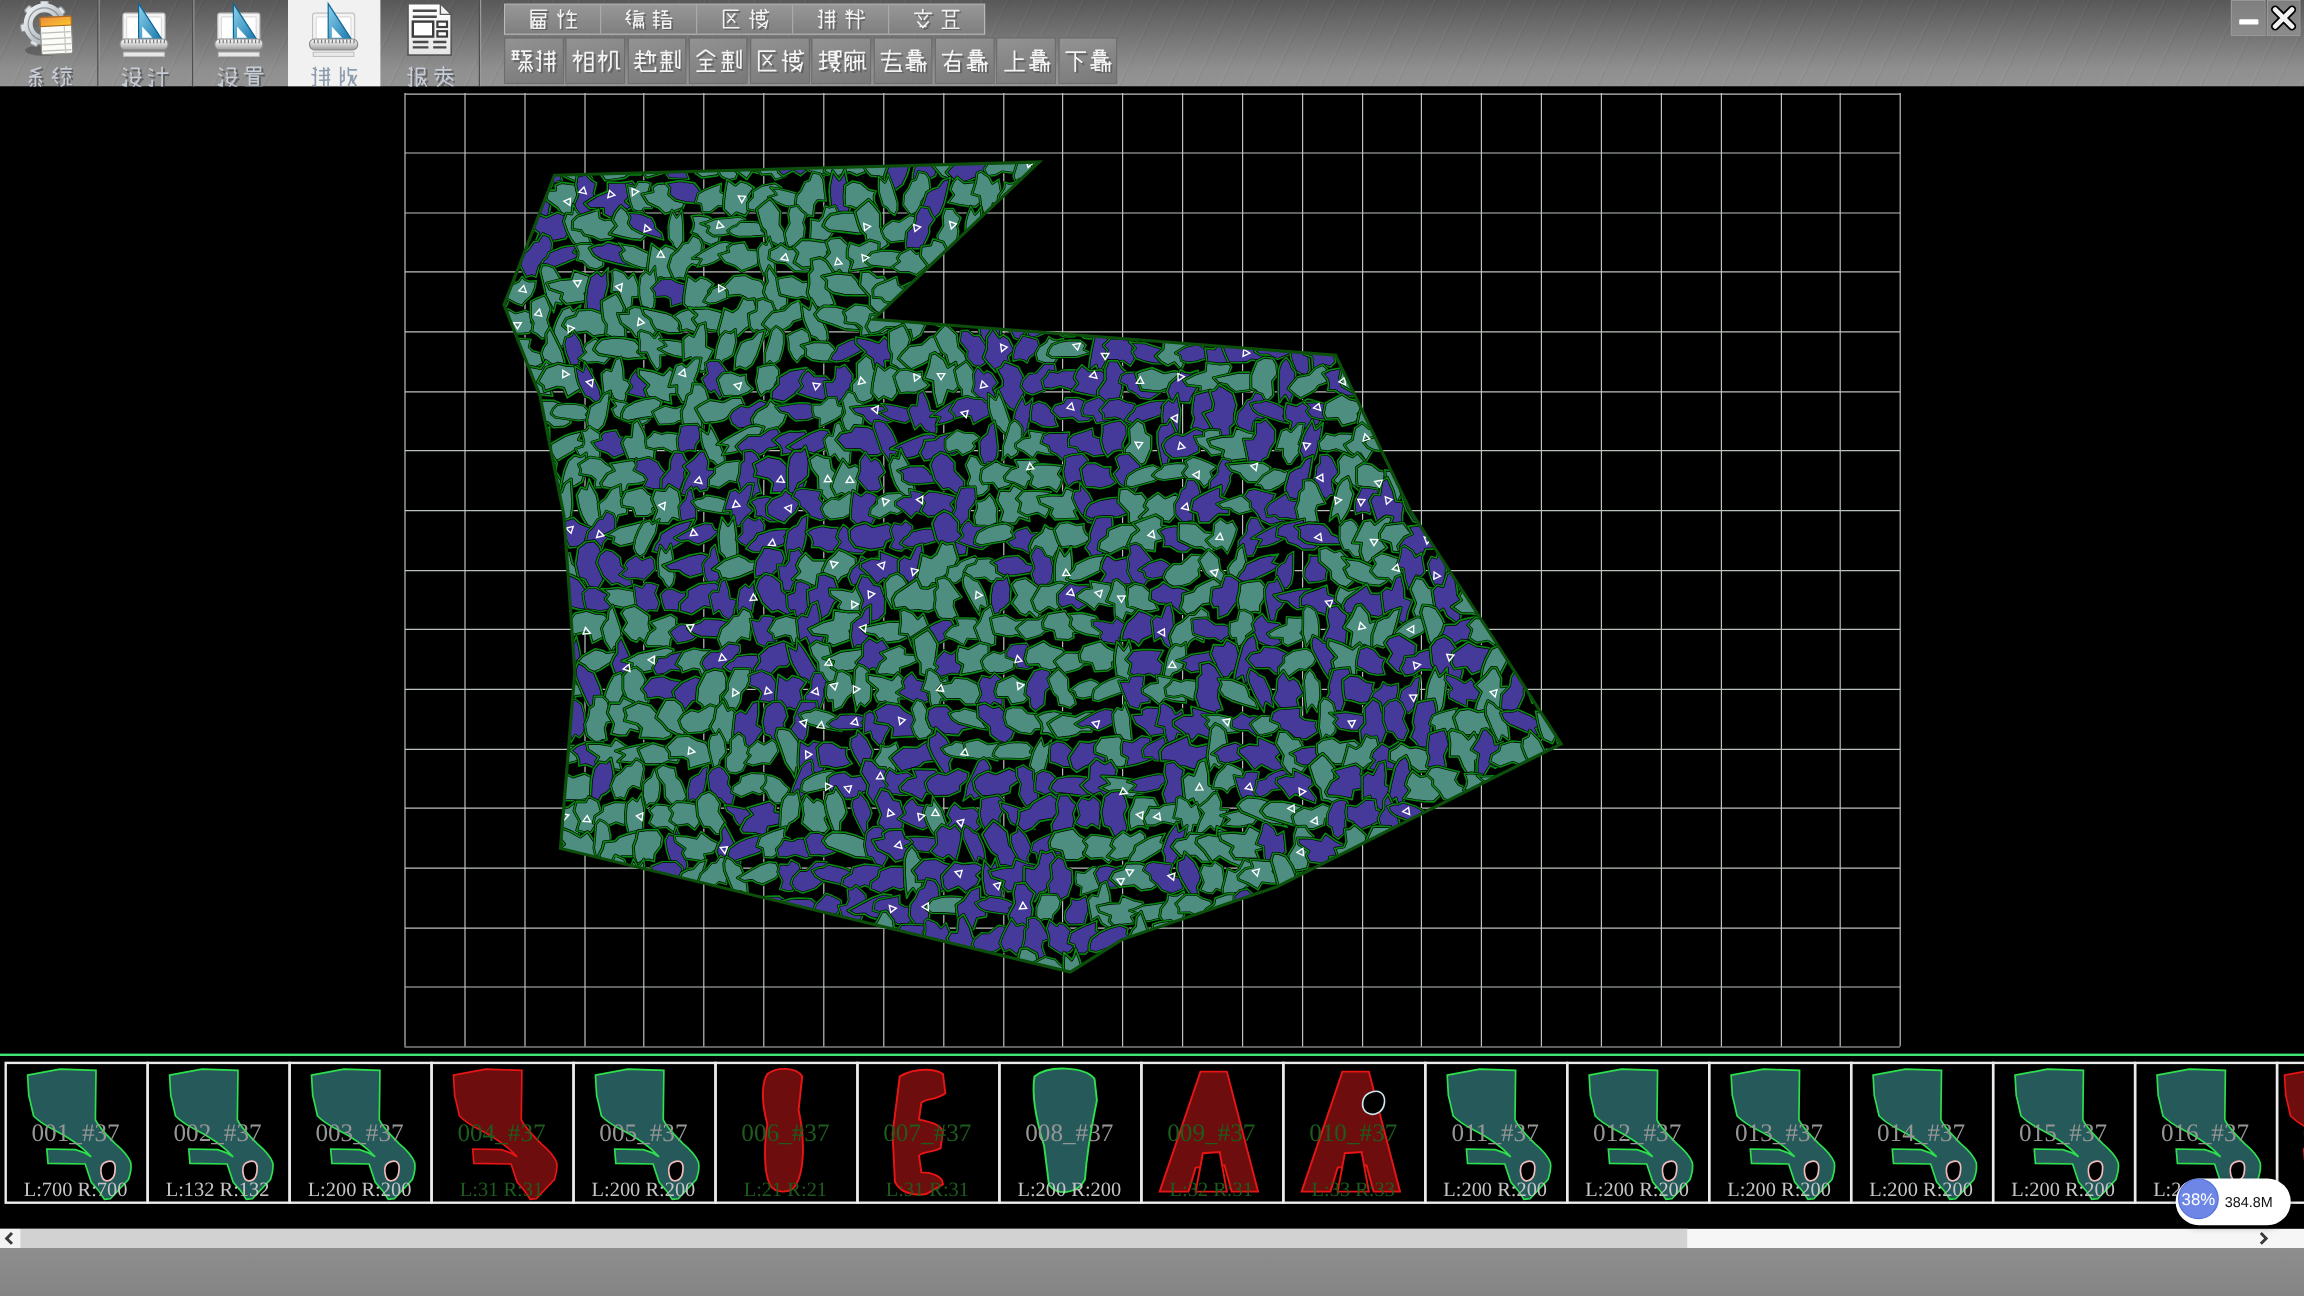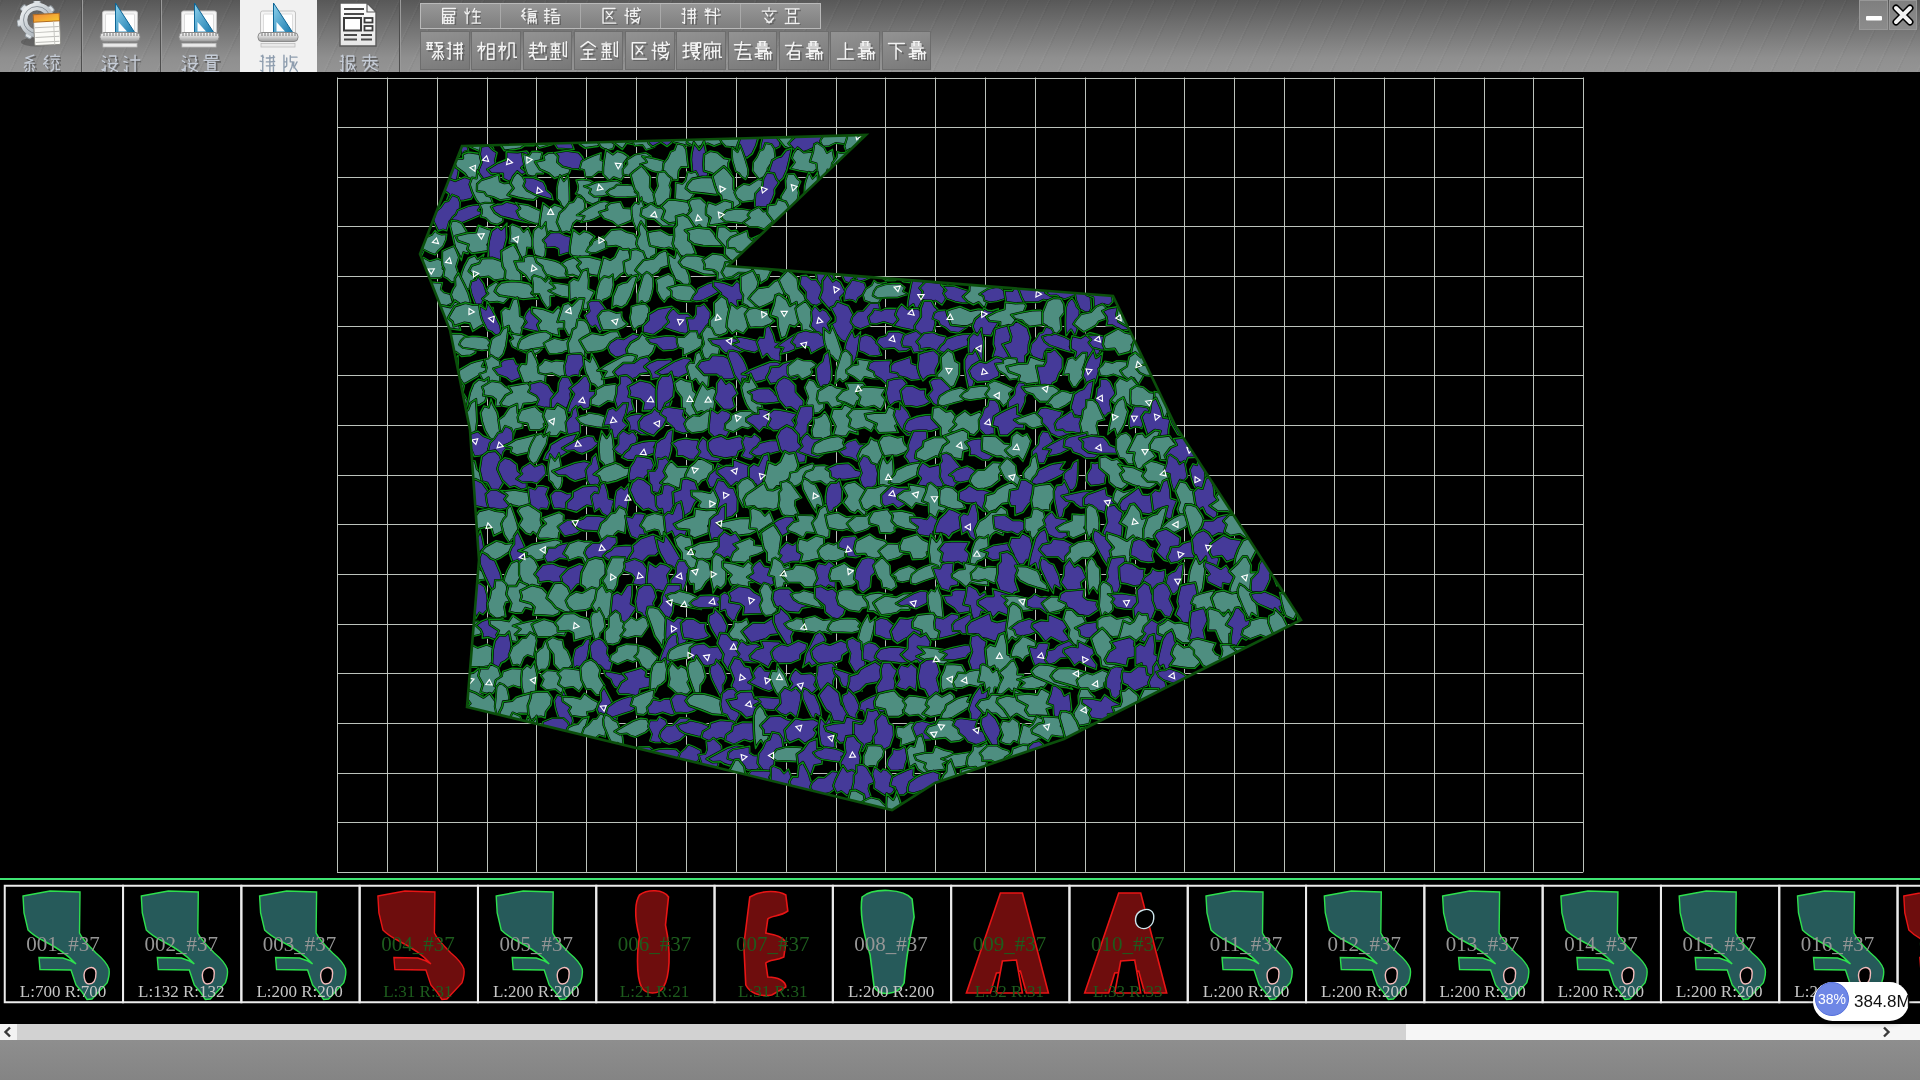--- a/index.html
+++ b/index.html
@@ -1518,13 +1518,13 @@
         <path d="M10,3.5 L5.5,8 L10,12.5" stroke="#3a3a3a" stroke-width="2.4" fill="none"></path>
       </svg></div>
     <div style="position:absolute;left:17px;top:0;width:1389px;height:16px;background:#d2d2d2"></div>
     <svg width="16" height="16" style="position:absolute;left:1878px;top:0">
       <path d="M6,3.5 L10.5,8 L6,12.5" stroke="#3a3a3a" stroke-width="2.4" fill="none"></path>
     </svg>
   </div>
 <div style="position:absolute;left:0;top:1040px;width:1920px;height:40px;background:linear-gradient(180deg,#8e8e8e,#848484)"></div>
 <div style="position:absolute;left:1813px;top:982px;width:96px;height:39px;background:#fff;border-radius:20px;box-shadow:0 2px 6px rgba(0,0,0,0.3)">
     <div style="position:absolute;left:2px;top:0;width:34px;height:34px;border-radius:50%;background:#6e87e6;border:1px solid #5570dc;display:flex;align-items:center;justify-content:center;color:#fff;font-size:14px">38%</div>
-    <div style="position:absolute;left:41px;top:0;height:39px;display:flex;align-items:center;color:#111;font-size:17px">384.8M</div>
+    <div style="position:absolute;left:41px;top:0;height:39px;display:flex;align-items:center;color:#111;font-size:12px">384.8M</div>
   </div>
 </body></html>

